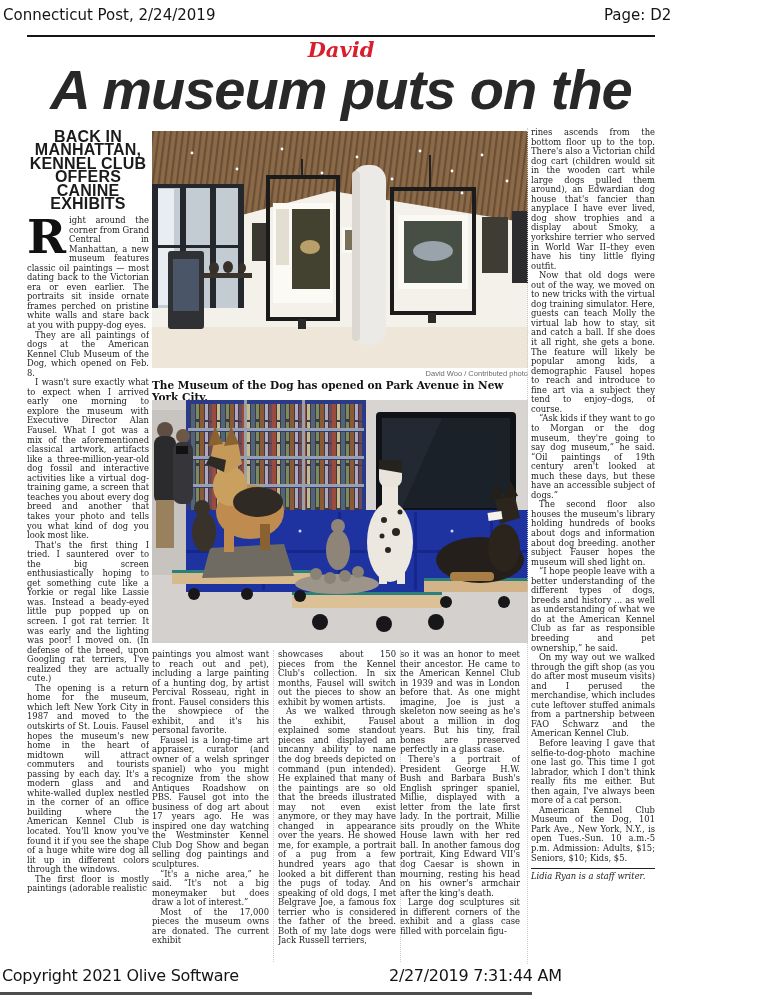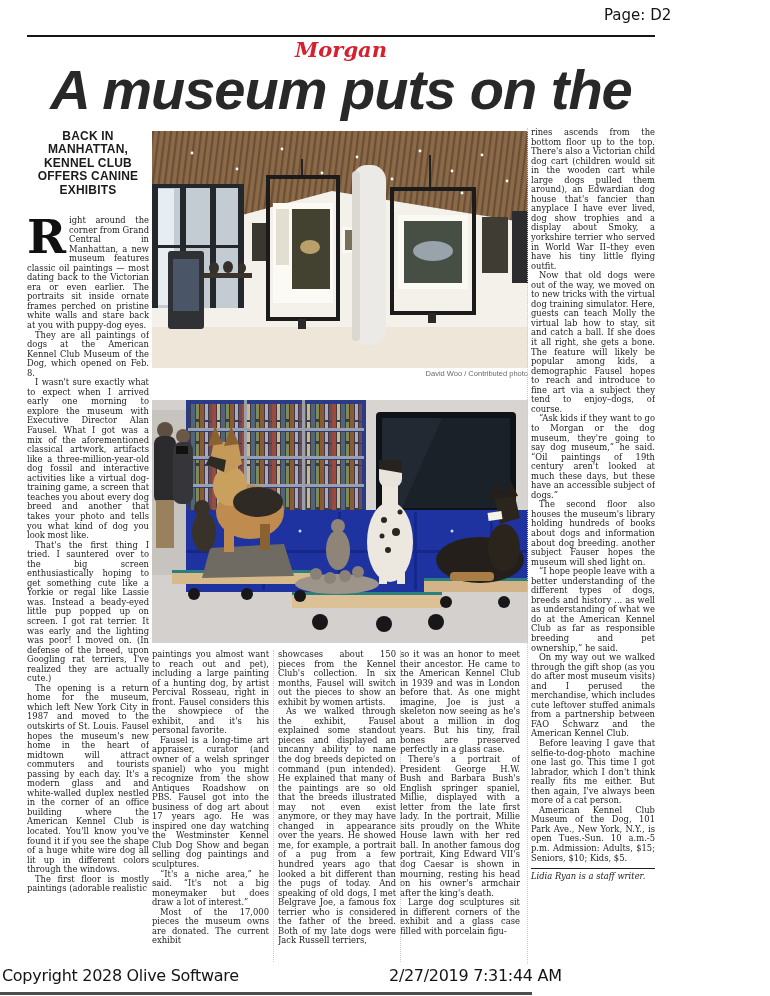--- a/index.html
+++ b/index.html
@@ -16,21 +16,21 @@
   .ftr-center{left:389px;}
   .bottom-edge{position:absolute;top:992px;left:0;width:532px;height:3px;background:#4d4d4d;}
   
   .head-rule{position:absolute;top:35px;left:27px;width:628px;height:2px;background:#161616;}
   .section{position:absolute;top:37px;left:0;width:682px;text-align:center;
            font-family:"DejaVu Serif",serif;font-style:italic;font-weight:bold;font-size:21px;}
   .headline{position:absolute;top:57px;left:0;width:682px;text-align:center;
             font-family:"Liberation Sans",sans-serif;font-style:italic;font-weight:bold;
             font-size:56px;letter-spacing:-1px;color:#282828;}
   .kicker{position:absolute;top:130px;left:27px;width:122px;text-align:center;
-          font-family:"Liberation Sans",sans-serif;font-size:12px;font-weight:bold;
+          font-family:"Liberation Sans",sans-serif;font-size:16px;font-weight:bold;
           letter-spacing:.2px;line-height:13.4px;color:#1b1b1b;}
   
   .col{position:absolute;font-size:8.4px;line-height:9.55px;text-align:justify;
        overflow:hidden;hyphens:auto;}
   .col p{margin:0;text-indent:8px;}
   .col p.flush{text-indent:0;}
   .col p.it{}
   .c1{left:27px;top:216px;width:122px;height:748px;}
   .c2{left:152px;top:650px;width:117px;height:313px;}
   .c3{left:278px;top:650px;width:118px;height:313px;}
@@ -51,24 +51,25 @@
   .credit{position:absolute;left:152px;top:369px;width:376px;text-align:right;
           font-family:"Liberation Sans",sans-serif;font-size:7.5px;color:#6a6a6a;}
   .caption{position:absolute;left:152px;top:379px;width:376px;
            font-family:"DejaVu Serif",serif;font-weight:bold;font-size:10.5px;color:#141414;}
 </style>
 </head>
 <body>
 
 <div class="page">
 
+  <div class="hdr hdr-left">Connecticut Post, 2/24/2019</div>
   <div class="hdr hdr-right">Page: D2</div>
 
   <div class="head-rule"></div>
-  <div class="section" style="color: rgb(215, 31, 45);">Morgan</div>
+  <div class="section" style="color: rgb(215, 31, 45);">David</div>
   <div class="headline">A museum puts on the dog</div>
   <div class="kicker">BACK IN MANHATTAN, KENNEL CLUB OFFERS CANINE EXHIBITS</div>
 
   <div class="col c1">
     <p class="flush"><span class="dropcap">R</span><span>ight around the corner from Grand Central in Manhattan, a new museum features classic oil paintings — most dating back to the Victorian era or even earlier. The portraits sit inside ornate frames perched on pristine white walls and stare back at you with puppy-dog eyes.</span></p>
     <span><p>They are all paintings of dogs at the American Kennel Club Museum of the Dog, which opened on Feb. 8.</p><p>I wasn't sure exactly what to expect when I arrived early one morning to explore the museum with Executive Director Alan Fausel. What I got was a mix of the aforementioned classical artwork, artifacts like a three-million-year-old dog fossil and interactive activities like a virtual dog-training game, a screen that teaches you about every dog breed and another that takes your photo and tells you what kind of dog you look most like.</p><p>That's the first thing I tried. I sauntered over to the big screen enthusiastically hoping to get something cute like a Yorkie or regal like Lassie was. Instead a beady-eyed little pup popped up on screen. I got rat terrier. It was early and the lighting was poor! I moved on. (In defense of the breed, upon Googling rat terriers, I've realized they are actually cute.)</p><p>The opening is a return home for the museum, which left New York City in 1987 and moved to the outskirts of St. Louis. Fausel hopes the museum's new home in the heart of midtown will attract commuters and tourists passing by each day. It's a modern glass and and white-walled duplex nestled in the corner of an office building where the American Kennel Club is located. You'll know you've found it if you see the shape of a huge white wire dog all lit up in different colors through the windows.</p><p>The first floor is mostly paintings (adorable realistic</p></span>
   </div>
 
   <div class="photo p1">
     <svg width="376" height="237" viewBox="0 0 376 237" xmlns="http://www.w3.org/2000/svg">
@@ -140,20 +141,21 @@
       <rect x="252" y="90" width="58" height="62" fill="#474f45"></rect>
       <ellipse cx="281" cy="120" rx="20" ry="10" fill="#98a3ab"></ellipse>
       <rect x="330" y="86" width="26" height="56" fill="#3f3c33"></rect>
       <rect x="360" y="80" width="16" height="72" fill="#2c2c2e"></rect>
       <rect x="146" y="188" width="8" height="10" fill="#2a2a2a"></rect>
       <rect x="276" y="182" width="8" height="10" fill="#2a2a2a"></rect>
     </svg>
   </div>
 
   <div class="credit">David Woo / Contributed photo</div>
+  <div class="caption">The Museum of the Dog has opened on Park Avenue in New York City.</div>
 
   <div class="photo p2">
     <svg width="376" height="243" viewBox="0 0 376 243" xmlns="http://www.w3.org/2000/svg">
       <rect width="376" height="243" fill="#d4d0cd"></rect>
       <rect x="0" y="10" width="40" height="165" fill="#c7c3bf"></rect>
       <rect x="34" y="0" width="180" height="152" fill="#2a3a86"></rect>
       <g>
         <rect x="38" y="4" width="172" height="24" fill="url(#books)"></rect>
         <rect x="38" y="32" width="172" height="24" fill="url(#books)"></rect>
         <rect x="38" y="60" width="172" height="24" fill="url(#books)"></rect>
@@ -271,17 +273,17 @@
   <div class="col c5">
     <span><p class="flush">rines ascends from the bottom floor up to the top. There's also a Victorian child dog cart (children would sit in the wooden cart while large dogs pulled them around), an Edwardian dog house that's fancier than anyplace I have ever lived, dog show trophies and a display about Smoky, a yorkshire terrier who served in World War II–they even have his tiny little flying outfit.</p><p>Now that old dogs were out of the way, we moved on to new tricks with the virtual dog training simulator. Here, guests can teach Molly the virtual lab how to stay, sit and catch a ball. If she does it all right, she gets a bone. The feature will likely be popular among kids, a demographic Fausel hopes to reach and introduce to fine art via a subject they tend to enjoy–dogs, of course.</p><p>“Ask kids if they want to go to Morgan or the dog museum, they're going to say dog museum,” he said. “Oil paintings of 19th century aren't looked at much these days, but these have an accessible subject of dogs.”</p><p>The second floor also houses the museum's library holding hundreds of books about dogs and information about dog breeding. another subject Fauser hopes the museum will shed light on.</p><p>“I hope people leave with a better understanding of the different types of dogs, breeds and history ... as well as understanding of what we do at the American Kennel Club as far as responsible breeding and pet ownership,” he said.</p><p>On my way out we walked through the gift shop (as you do after most museum visits) and I perused the merchandise, which includes cute leftover stuffed animals from a partnership between FAO Schwarz and the American Kennel Club.</p><p>Before leaving I gave that selfie-to-dog-photo machine one last go. This time I got labrador, which I don't think really fits me either. But then again, I've always been more of a cat person.</p><p class="it">American Kennel Club Museum of the Dog, 101 Park Ave., New York, N.Y., is open Tues.-Sun. 10 a.m.-5 p.m. Admission: Adults, $15; Seniors, $10; Kids, $5.</p></span>
     <hr class="staff-rule">
     <p class="tagline it">Lidia Ryan is a staff writer.</p>
   </div>
 
   <div class="vrule vr1"></div>
   <div class="vrule vr2"></div>
   <div class="vrule vr3"></div>
 
-  <div class="ftr ftr-left">Copyright 2028 Olive Software</div>
+  <div class="ftr ftr-left">Copyright 2021 Olive Software</div>
   <div class="ftr ftr-center">2/27/2019 7:31:44 AM</div>
   <div class="bottom-edge"></div>
 
 </div>
 
 </body></html>

